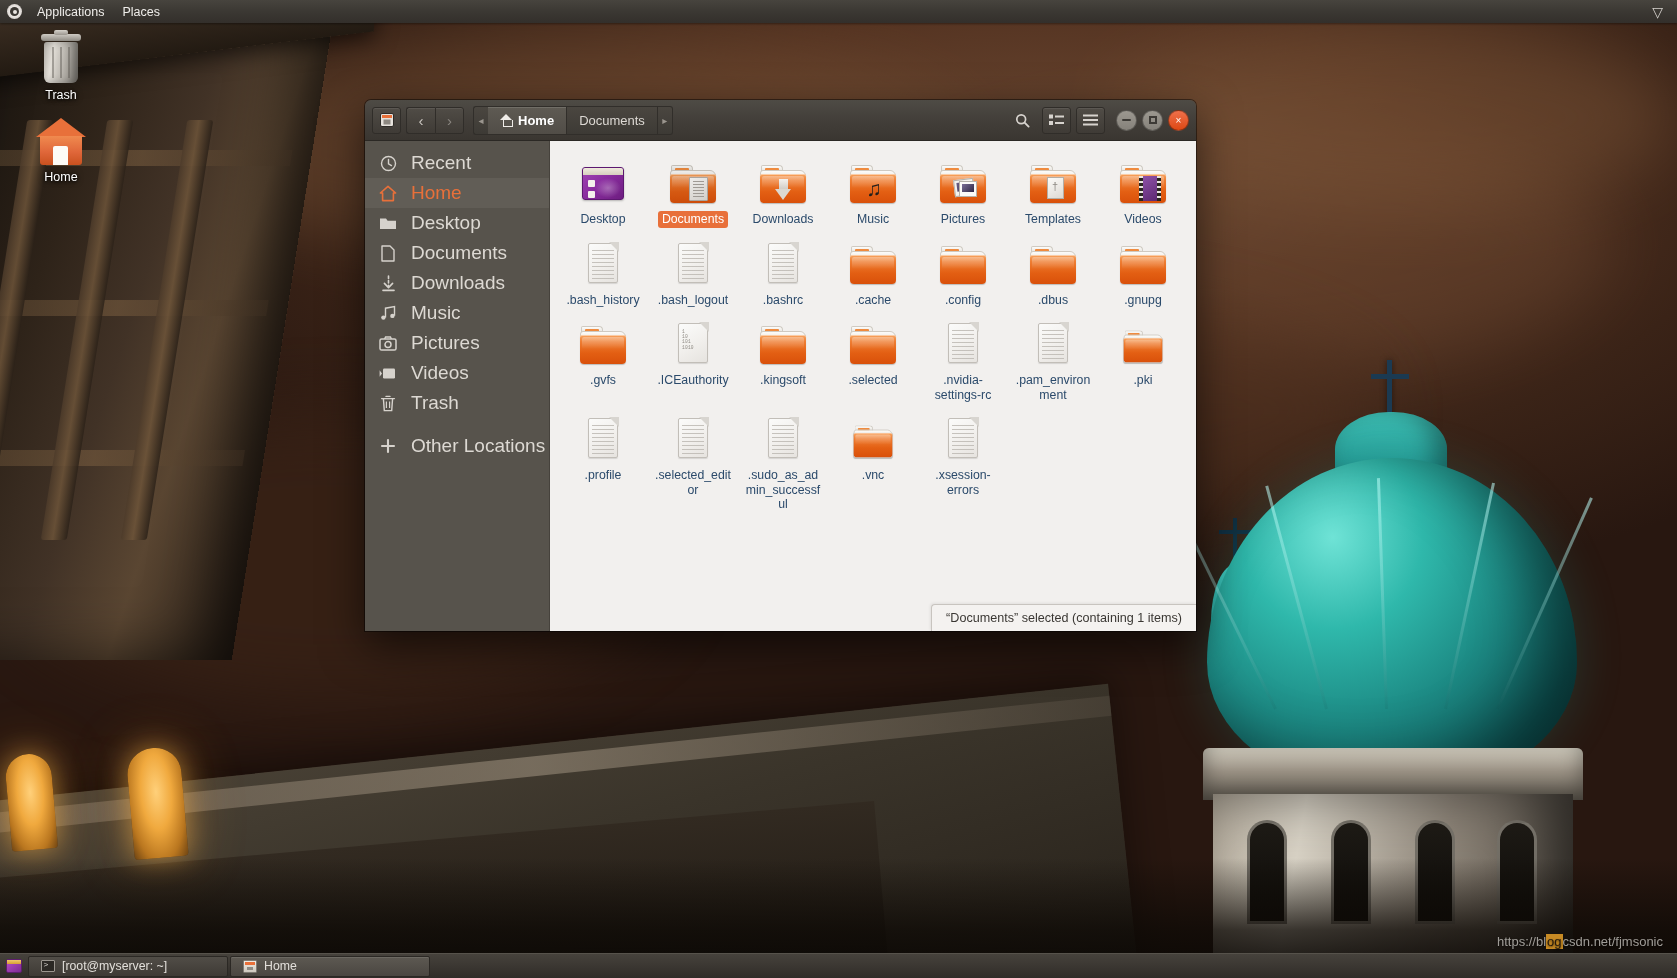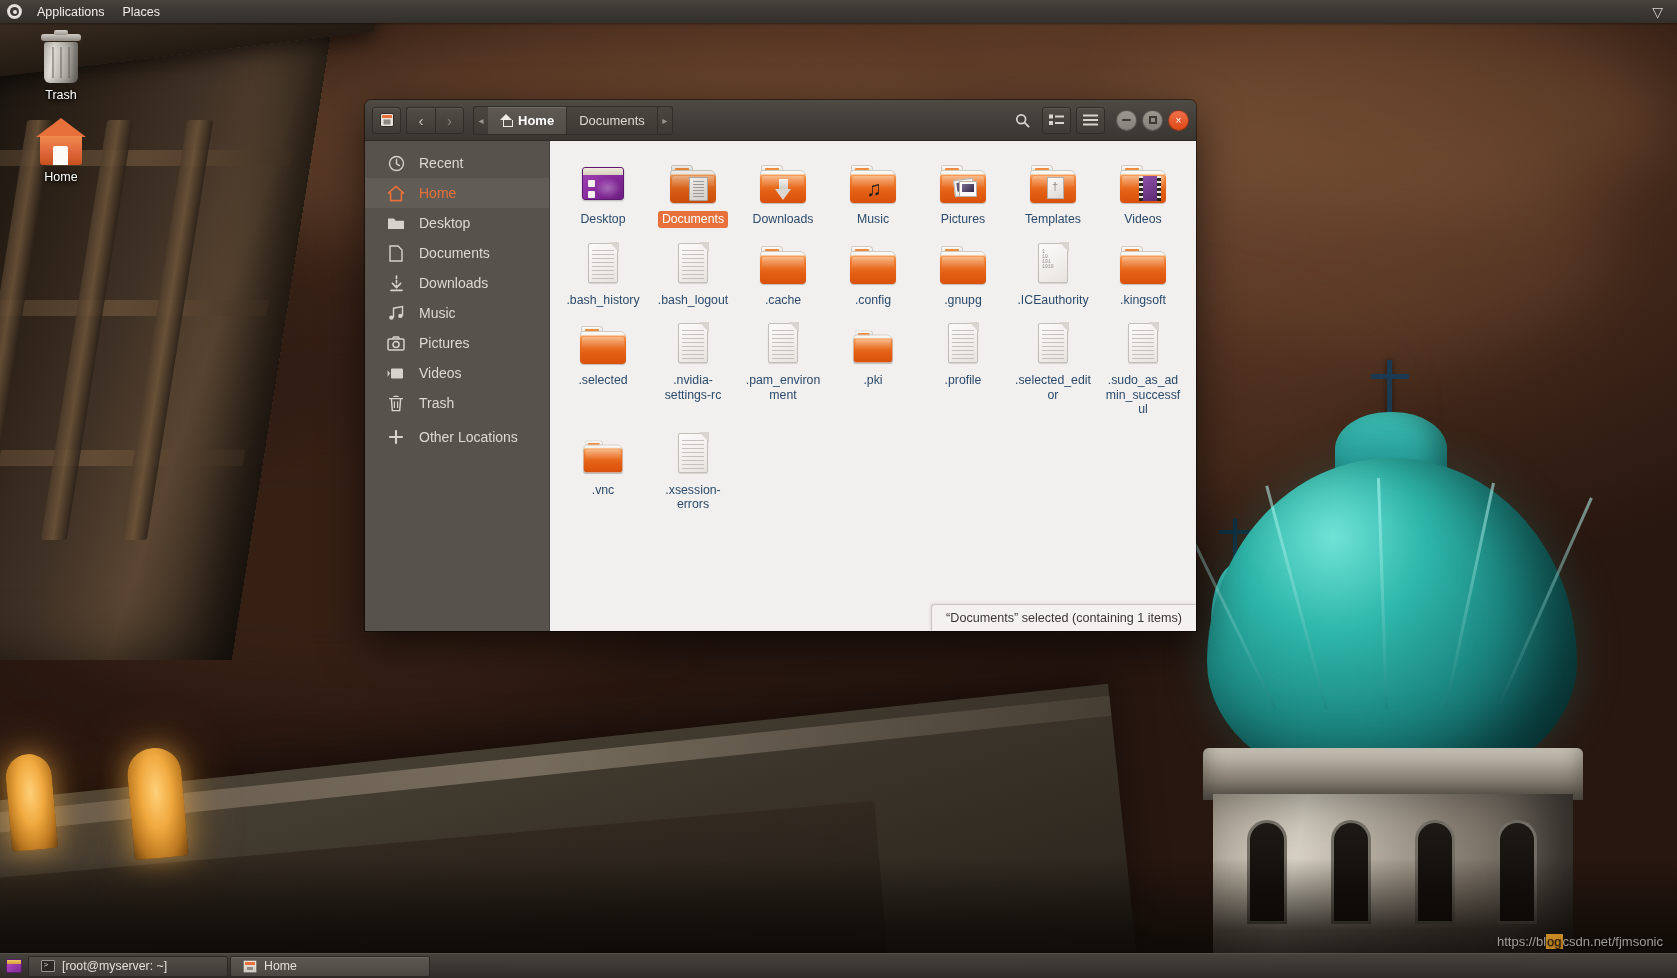--- a/index.html
+++ b/index.html
@@ -288,22 +288,22 @@
   }
   .wb-dash { width:9px; height:2px; background:#3d3a36; border-radius:1px; }
   .wb-sq { width:8px; height:8px; border:2px solid #3d3a36; }
 
   .body-row { flex:1; display:flex; min-height:0; position:relative; }
   #sidebar {
     width:184px; flex:none; background:#57534c;
     padding-top:7px; overflow:hidden;
   }
   .sb-item {
-    display:flex; align-items:center; height:30px; padding-left:8px;
-    font-size:14px; color:#ddd9d3; cursor:pointer;
+    display:flex; align-items:center; height:30px; padding-left:0;
+    font-size:19px; color:#ddd9d3; cursor:pointer;
   }
   .sb-item.active { background:#615d56; color:#e8703a; }
   .sb-ico {
     width:46px; flex:none; display:flex; align-items:center; justify-content:center;
     font-size:14px; color:#d6d2cc;
   }
   .sb-item.active .sb-ico { color:#e8703a; }
   .sb-ico svg { display:block; }
 
   #filearea {
@@ -758,21 +758,21 @@
       <div class="sb-item">
         <span class="sb-ico">
           <svg width="16" height="17" viewBox="0 0 16 17">
               <path d="M1.6 3.6h12.8M6 1.4h4M3.4 3.6l.9 12h7.4l.9-12" fill="none" stroke="currentColor" stroke-width="1.4" stroke-linecap="round"></path>
               <path d="M6.4 6.6v6.4M9.6 6.6v6.4" stroke="currentColor" stroke-width="1.2"></path>
             </svg>
         </span>
         <span>Trash</span>
       </div>
 
-      <div class="sb-item" style="margin-top:4px">
+      <div class="sb-item" style="margin-top:13px">
         <span class="sb-ico">
           <svg width="16" height="16" viewBox="0 0 16 16">
               <path d="M8 2v12M2 8h12" stroke="currentColor" stroke-width="2.1" stroke-linecap="round"></path>
             </svg>
         </span>
         <span>Other Locations</span>
       </div>
     </div>
 
     <div id="filearea">
@@ -873,20 +873,30 @@
               <div class="docico">
                 <div class="pg"></div>
                 <div class="lines"></div>
                 <div class="fold"></div>
               </div>
             </div>
             <div class="fname">.bash_logout</div>
           </div>
           <div class="fitem">
             <div class="fico">
+              <div class="docico">
+                <div class="pg"></div>
+                <div class="lines"></div>
+                <div class="fold"></div>
+              </div>
+            </div>
+            <div class="fname">.bashrc</div>
+          </div>
+          <div class="fitem">
+            <div class="fico">
               <div class="folder">
                 <div class="tab"></div>
                 <div class="back"></div>
                 <div class="front"></div>
               </div>
             </div>
             <div class="fname">.cache</div>
           </div>
           <div class="fitem">
             <div class="fico">
@@ -899,21 +909,41 @@
             <div class="fname">.config</div>
           </div>
           <div class="fitem">
             <div class="fico">
               <div class="folder">
                 <div class="tab"></div>
                 <div class="back"></div>
                 <div class="front"></div>
               </div>
             </div>
+            <div class="fname">.dbus</div>
+          </div>
+          <div class="fitem">
+            <div class="fico">
+              <div class="folder">
+                <div class="tab"></div>
+                <div class="back"></div>
+                <div class="front"></div>
+              </div>
+            </div>
             <div class="fname">.gnupg</div>
+          </div>
+          <div class="fitem">
+            <div class="fico">
+              <div class="folder">
+                <div class="tab"></div>
+                <div class="back"></div>
+                <div class="front"></div>
+              </div>
+            </div>
+            <div class="fname">.gvfs</div>
           </div>
           <div class="fitem">
             <div class="fico">
               <div class="docico bin">
                 <div class="pg"></div>
                 <div class="fold"></div>
                 <div class="bintxt">1<br>10<br>101<br>1010</div>
               </div>
             </div>
             <div class="fname">.ICEauthority</div>

